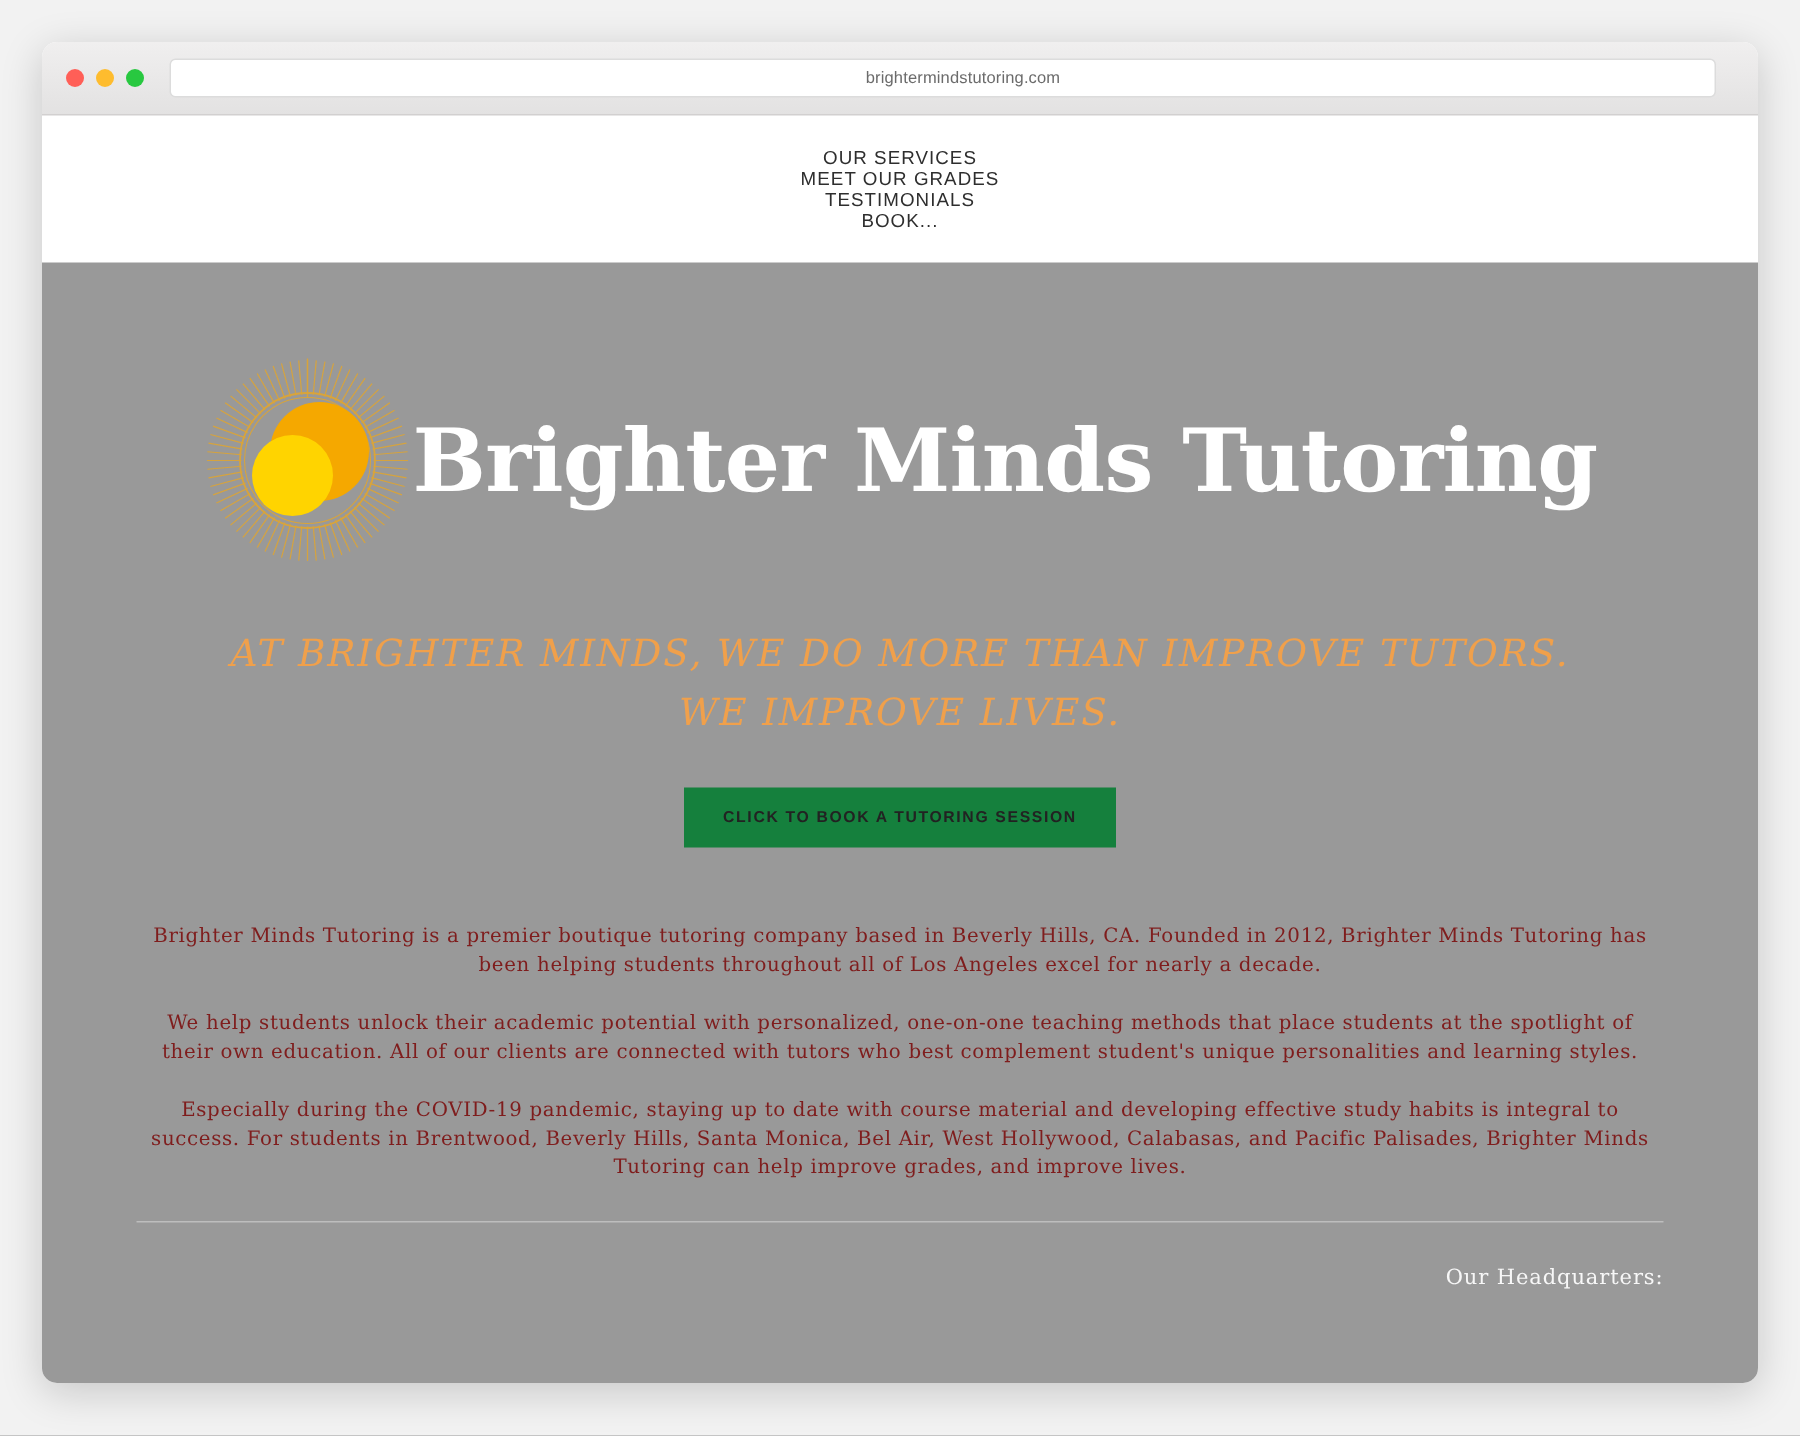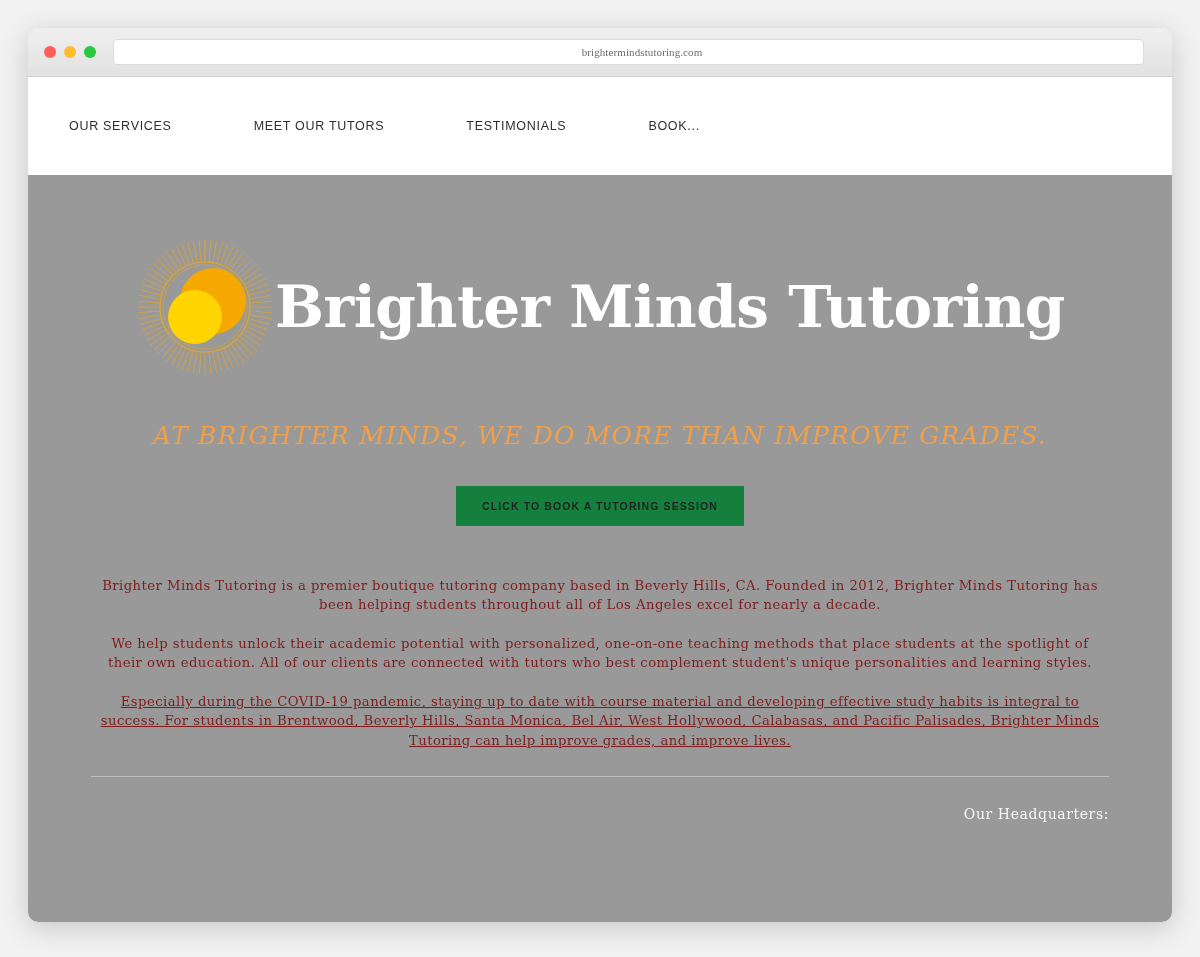--- a/index.html
+++ b/index.html
@@ -60,31 +60,33 @@
     border: 1px solid #dcdcdc;
     border-radius: 4px;
     display: flex;
     align-items: center;
     justify-content: center;
   }
   .urlbar .url-text {
     font-size: 11px;
     color: #6b6b6b;
     letter-spacing: 0.1px;
-    font-family: Liberation Serif, serif;
+    font-family: Liberation Sans, sans-serif;
     margin-left: 27px;
   }
 
   
   .site-nav {
     height: 98px;
     background: #ffffff;
     display: flex;
     align-items: center;
+    justify-content: center;
     gap: 0px;
+    flex-direction: column;
   }
   .nav-item {
     font-size: 12.5px;
     letter-spacing: 0.7px;
     color: #2e2e2e;
     padding: 0 41px;
     text-decoration: none;
     white-space: nowrap;
     font-family: "Liberation Sans", sans-serif;
   }
@@ -157,21 +159,21 @@
     margin: 50px auto 0 auto;
     width: 1010px;
     color: #7f1d1d;
     font-family: "DejaVu Serif", serif;
     font-size: 13.2px;
     line-height: 1.45;
     letter-spacing: 0.45px;
     text-align: center;
   }
   .body-copy p { margin: 0 0 20px 0; }
-  .body-copy p:last-child { margin-bottom: 12px; text-decoration: underline; }
+  .body-copy p:last-child { margin-bottom: 12px; }
 
   .divider {
     width: 1018px;
     height: 1px;
     background: #bdbdbd;
     margin: 26px auto 0 auto;
   }
 
   .hq {
     width: 1018px;
@@ -197,21 +199,21 @@
       <span class="dot yellow"></span>
       <span class="dot green"></span>
     </div>
     <div class="urlbar">
       <span class="url-text">brightermindstutoring.com</span>
     </div>
   </div>
 
   <div class="site-nav">
     <a class="nav-item" href="#">OUR SERVICES</a>
-    <a class="nav-item" href="#">MEET OUR TUTORS</a>
+    <a class="nav-item" href="#">MEET OUR GRADES</a>
     <a class="nav-item" href="#">TESTIMONIALS</a>
     <a class="nav-item" href="#">BOOK...</a>
   </div>
 
   <div class="hero">
 
     <div class="brand-row">
       <div class="logo">
         <svg width="140" height="140" viewBox="0 0 140 140" aria-hidden="true">
           <g stroke="#d9a43a" stroke-width="0.9">
@@ -299,21 +301,22 @@
             <circle cx="70" cy="70" r="42" fill="none" stroke="#d9a43a" stroke-width="0.7"></circle>
             <circle cx="78" cy="64" r="33" fill="#f5a800"></circle>
             <circle cx="60" cy="80" r="27" fill="#ffd400"></circle>
           </g>
         </svg>
       </div>
       <div class="brand-title">Brighter Minds Tutoring</div>
     </div>
 
     <div class="tagline">
-      <span class="line">AT BRIGHTER MINDS, WE DO MORE THAN IMPROVE GRADES.</span>
+      <span class="line">AT BRIGHTER MINDS, WE DO MORE THAN IMPROVE TUTORS.</span>
+      <span class="line">WE IMPROVE LIVES.</span>
     </div>
 
     <div class="cta-wrap">
       <button class="cta-button">CLICK TO BOOK A TUTORING SESSION</button>
     </div>
 
     <div class="body-copy">
       <p>Brighter Minds Tutoring is a premier boutique tutoring company based in Beverly Hills, CA. Founded in 2012, Brighter Minds Tutoring has been helping students  throughout all of Los Angeles excel for nearly a decade.</p>
       <p>We help students unlock their academic potential with personalized, one-on-one teaching methods that place students at the spotlight of their own education. All of our clients are connected with tutors who best complement student's unique personalities and learning styles.</p>
       <p>Especially during the COVID-19 pandemic, staying up to date with course material and developing effective study habits is integral to success. For students in Brentwood, Beverly Hills, Santa Monica, Bel Air, West Hollywood, Calabasas, and Pacific Palisades, Brighter Minds Tutoring can help improve grades, and improve lives.</p>

